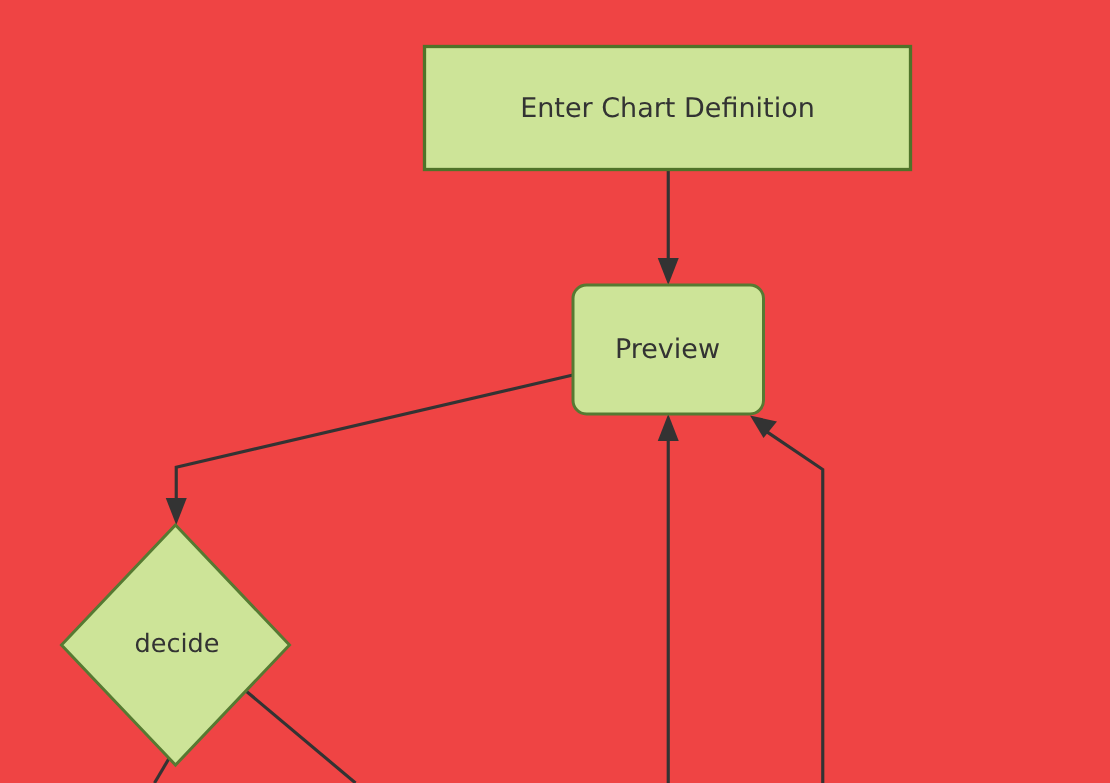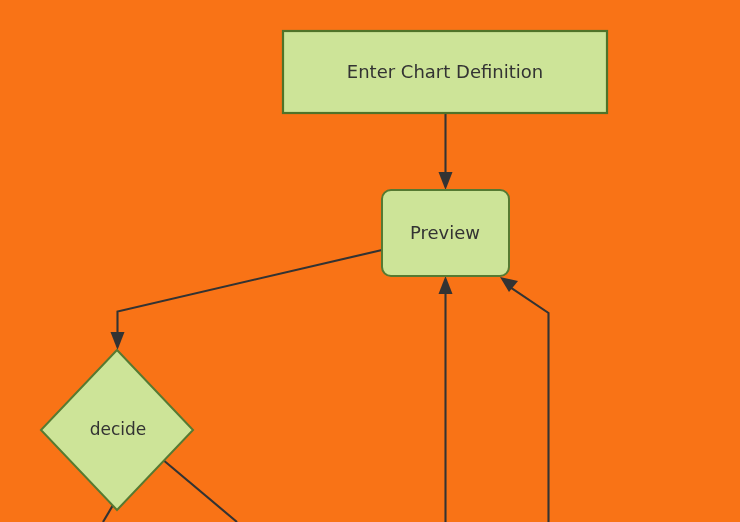--- a/index.html
+++ b/index.html
@@ -10,21 +10,21 @@
   body {
     width: 740px;
     height: 522px;
     overflow: hidden;
     font-family: "DejaVu Sans", "Liberation Sans", sans-serif;
   }
   #diagram-root {
     position: relative;
     width: 740px;
     height: 522px;
-    background: #f97316;
+    background: #ef4444;
   }
   #flowchart-svg {
     position: absolute;
     top: 0;
     left: 0;
     width: 740px;
     height: 522px;
     display: block;
   }
   .node-shape {

